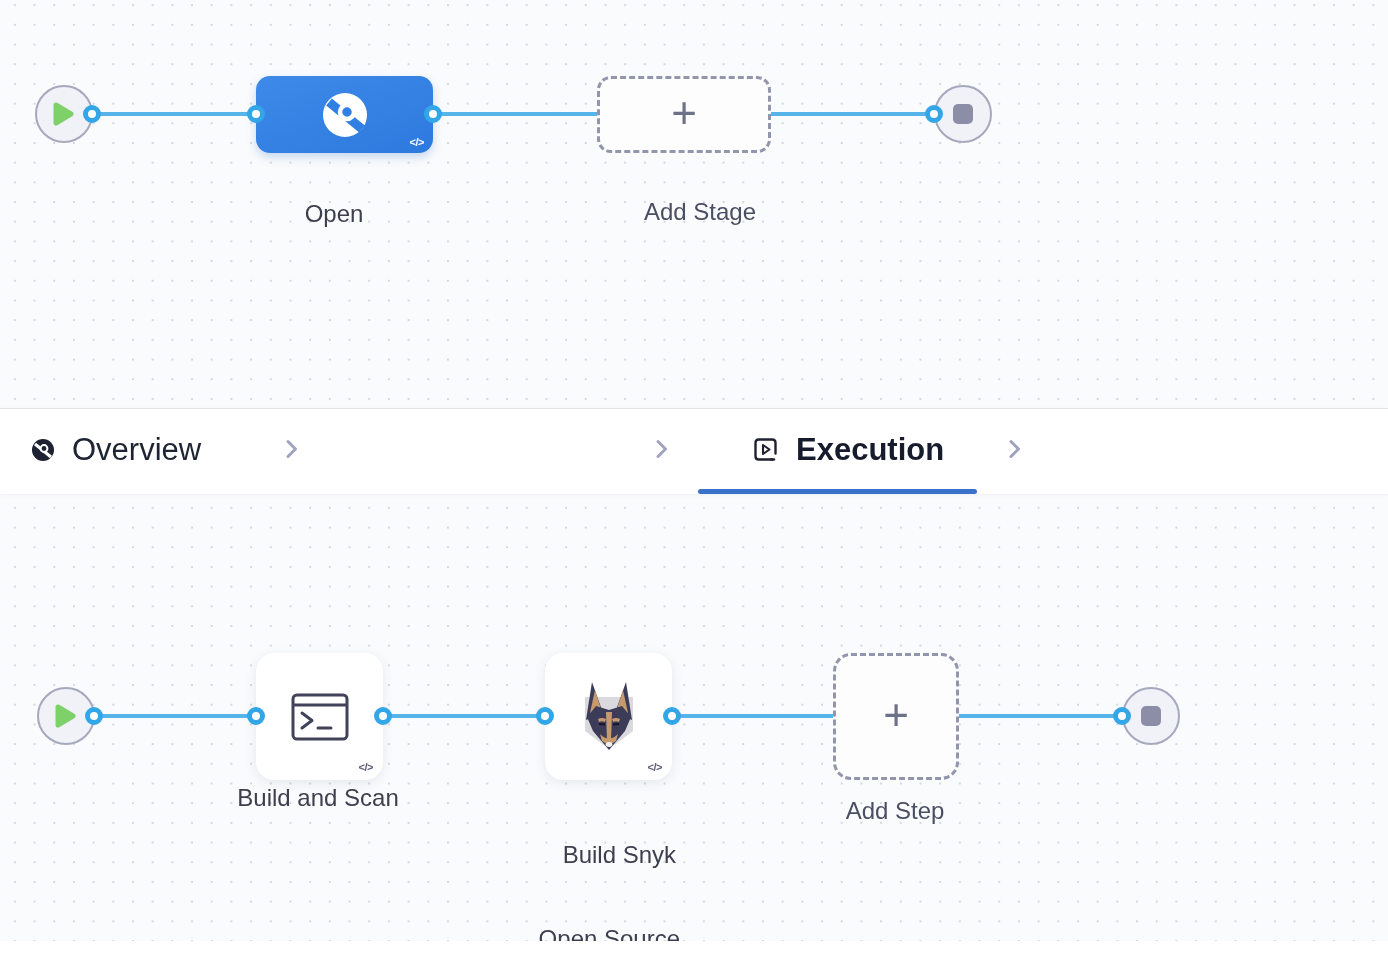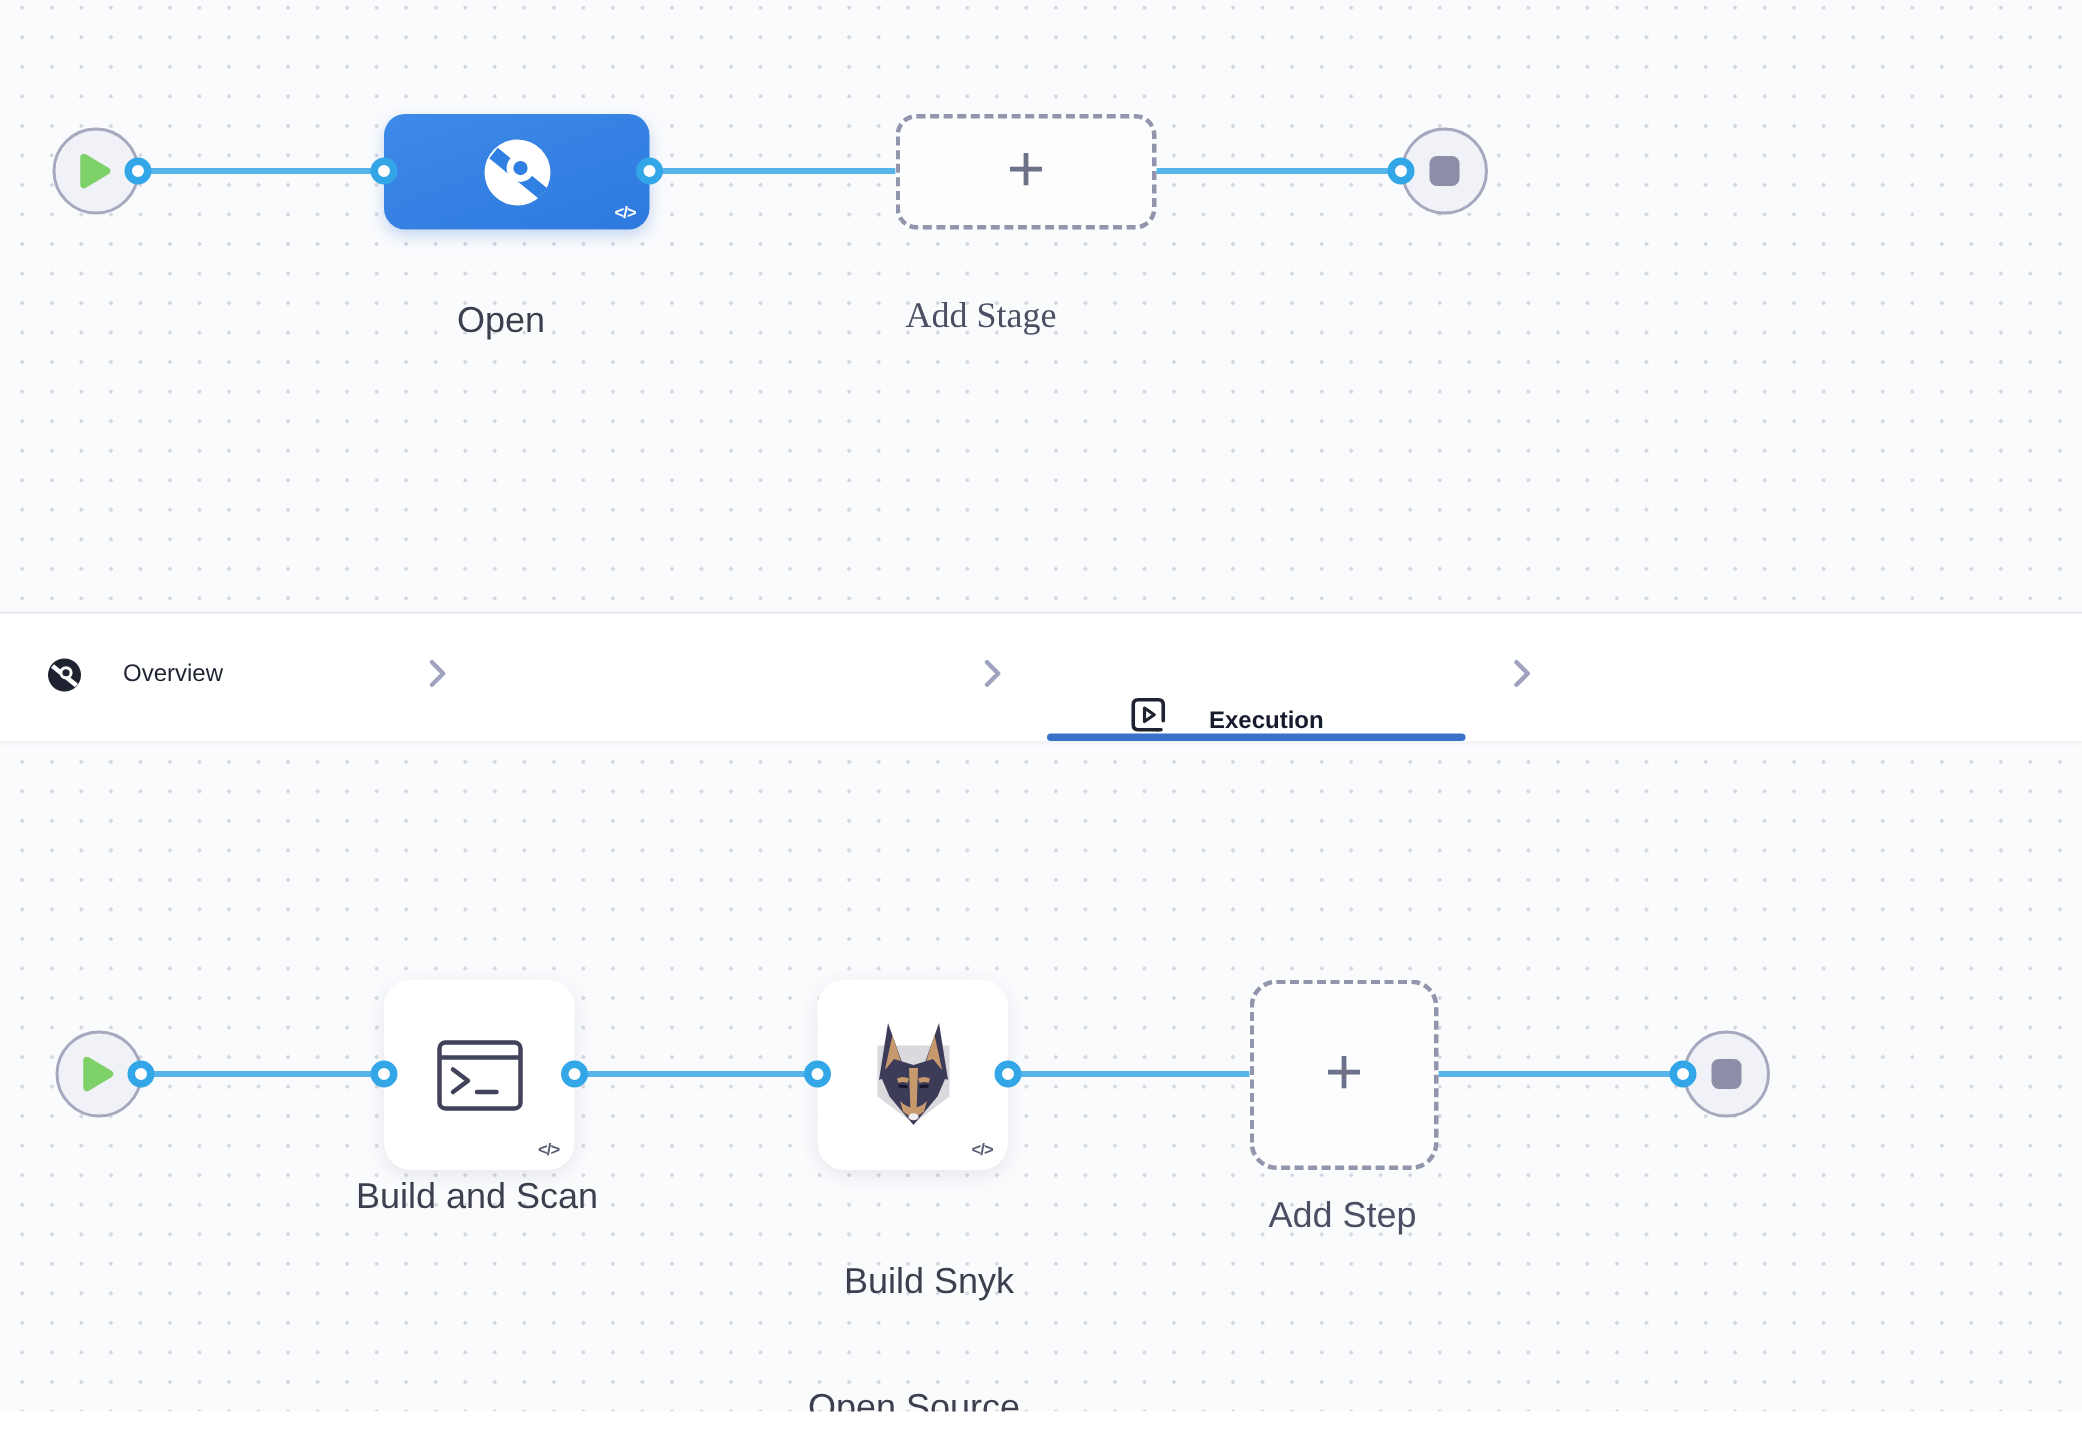--- a/index.html
+++ b/index.html
@@ -53,21 +53,21 @@
     color:#3c3f4d; white-space:nowrap; text-align:center; }
   .node-label.muted { color:#4b4f63; }
   .node-label.two-line { line-height:42px; white-space:pre; }
 
   
   #tab-bar { position:absolute; left:0; top:408px; width:1388px; height:86px;
     background:#ffffff; border-top:1px solid #e2e3e9;
     box-shadow:0 1px 3px rgba(30,30,60,.06); z-index:10; }
   .tab-item { position:absolute; top:0; height:81px; display:flex; align-items:center;
     gap:17px; cursor:pointer; }
-  .tab-label { font-size:16px; color:#1f2433;margin-left:10px; }
+  .tab-label { font-size:31px; color:#1f2433; }
   .tab-item.active .tab-label { font-weight:bold; color:#161c2d; }
   .tab-chevron { position:absolute; top:26px; }
   #tab-underline { position:absolute; left:698px; bottom:0; width:279px; height:5px;
     border-radius:3px; background:#3a72cb; }
 
   svg { display:block; }
 </style>
 </head>
 <body>
 
@@ -103,21 +103,21 @@
   <div class="round-node" style="left:934px; top:85px;">
     <span class="end-square"></span>
   </div>
 
   <span class="port" style="left:92px;  top:114px;"></span>
   <span class="port" style="left:256px; top:114px;"></span>
   <span class="port" style="left:433px; top:114px;"></span>
   <span class="port" style="left:934px; top:114px;"></span>
 
   <div class="node-label" style="left:334px; top:200px;">Open</div>
-  <div class="node-label muted" style="left:654px; top:198px;font-family:Liberation Serif, serif;">Add Stage</div>
+  <div class="node-label muted" style="left:700px; top:198px;">Add Stage</div>
 </div>
 
 <div id="tab-bar">
 
   <div class="tab-item" style="left:31px;">
     <span>
       <svg width="24" height="24" viewBox="0 0 24 24">
         <circle cx="12" cy="12" r="11" fill="#1e2231"></circle>
         <line x1="4" y1="6" x2="20" y2="19" stroke="#ffffff" stroke-width="3.2"></line>
         <circle cx="13" cy="10.5" r="3.4" fill="#1e2231" stroke="#ffffff" stroke-width="2"></circle>
@@ -132,21 +132,21 @@
     </svg>
   </span>
 
 
   <span class="tab-chevron" style="left:648px;">
     <svg width="28" height="28" viewBox="0 0 28 28">
       <path d="M10 6.5 L17.5 14 L10 21.5" fill="none" stroke="#9fa3bd" stroke-width="3" stroke-linecap="round" stroke-linejoin="round"></path>
     </svg>
   </span>
 
-  <div class="tab-item active" style="left:752px;align-items:flex-end;">
+  <div class="tab-item active" style="left:752px;">
     <span>
       <svg width="27" height="27" viewBox="0 0 27 27">
         <path d="M20 23.5 H6.8 Q3.5 23.5 3.5 20.2 V6.8 Q3.5 3.5 6.8 3.5 H20.2 Q23.5 3.5 23.5 6.8 V17.5" fill="none" stroke="#1e2231" stroke-width="2.4" stroke-linecap="round"></path>
         <path d="M11 9 L17.5 13.5 L11 18 Z" fill="none" stroke="#1e2231" stroke-width="2.1" stroke-linejoin="round"></path>
         <path d="M19.5 23.5 H22" fill="none" stroke="#1e2231" stroke-width="2.4" stroke-linecap="round"></path>
       </svg>
     </span>
     <span class="tab-label">Execution</span>
   </div>
 

